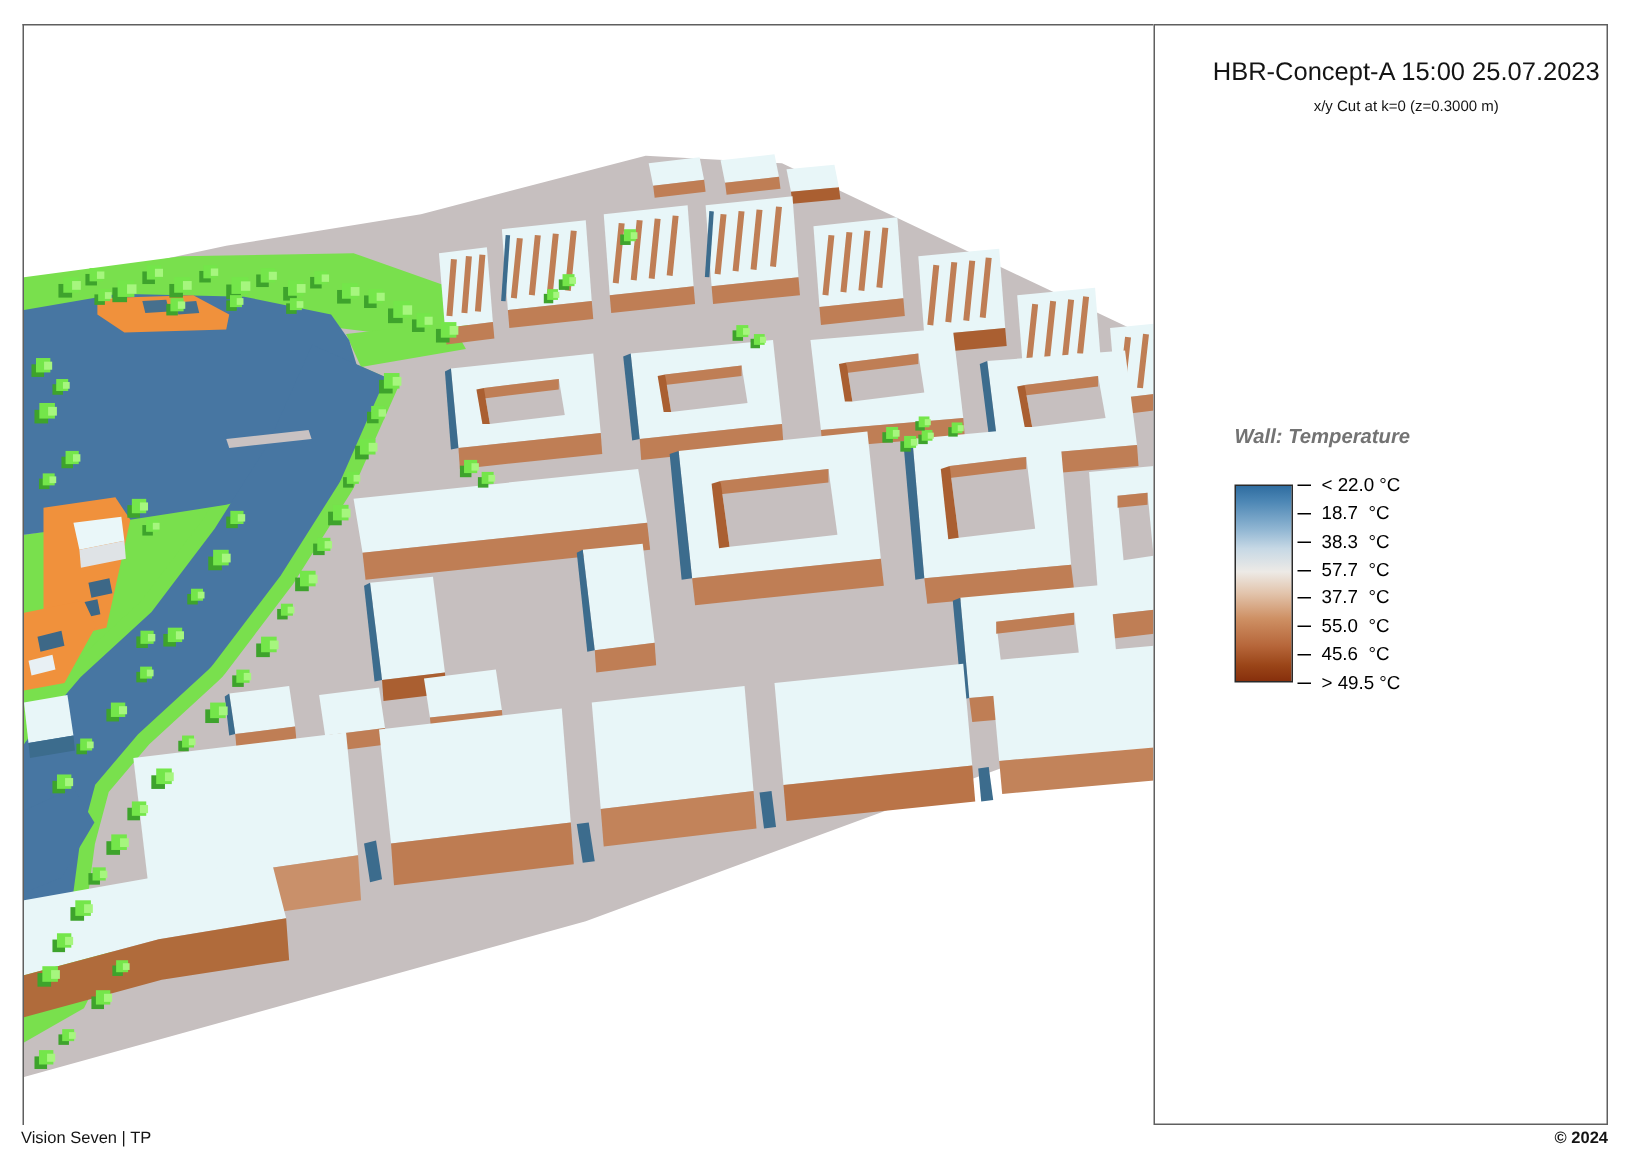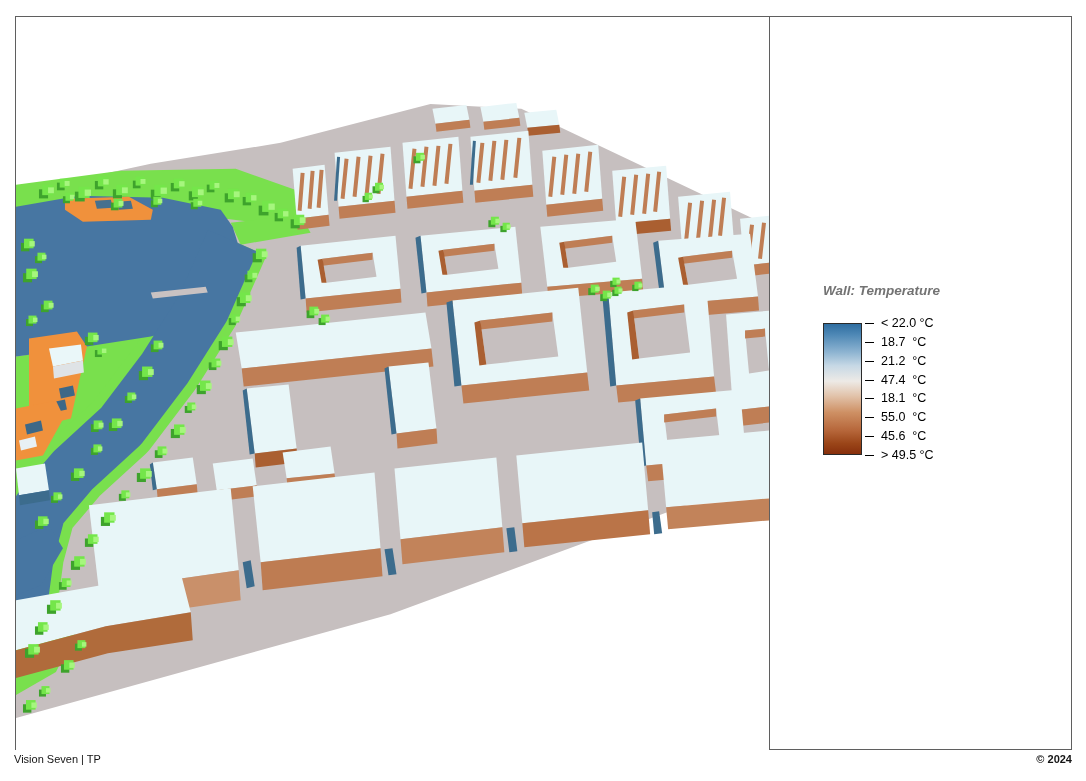--- a/index.html
+++ b/index.html
@@ -309,43 +309,47 @@
     <use href="#tr" transform="translate(612,286) scale(0.9)"></use>
     <use href="#tr" transform="translate(306,306) scale(1.1)"></use>
         <use href="#tr" transform="translate(318,314) scale(1.0)"></use>
     <use href="#tr" transform="translate(610,277) scale(0.9)"></use>
         <use href="#tr" transform="translate(632,281) scale(0.9)"></use>
   </g>
 </svg>
 </div>
 
 <div class="info-panel">
+  <div class="info-header">
+    <div class="info-title">HBR-Concept-A 15:00 25.07.2023</div>
+    <div class="info-subtitle">x/y Cut at k=0 (z=0.3000 m)</div>
+  </div>
 
   <div class="legend-title">Wall: Temperature</div>
   <div class="colorbar"></div>
 
   <div class="legend-row" style="top:298px">
     <span class="legend-dash"></span>
     <span class="legend-label">&lt; 22.0 °C</span>
   </div>
   <div class="legend-row" style="top:317px">
     <span class="legend-dash"></span>
     <span class="legend-label">18.7  °C</span>
   </div>
   <div class="legend-row" style="top:336px">
     <span class="legend-dash"></span>
-    <span class="legend-label">21.2  °C</span>
+    <span class="legend-label">38.3  °C</span>
   </div>
   <div class="legend-row" style="top:355px">
     <span class="legend-dash"></span>
-    <span class="legend-label">47.4  °C</span>
+    <span class="legend-label">57.7  °C</span>
   </div>
   <div class="legend-row" style="top:373px">
     <span class="legend-dash"></span>
-    <span class="legend-label">18.1  °C</span>
+    <span class="legend-label">37.7  °C</span>
   </div>
   <div class="legend-row" style="top:392px">
     <span class="legend-dash"></span>
     <span class="legend-label">55.0  °C</span>
   </div>
   <div class="legend-row" style="top:411px">
     <span class="legend-dash"></span>
     <span class="legend-label">45.6  °C</span>
   </div>
   <div class="legend-row" style="top:430px">

